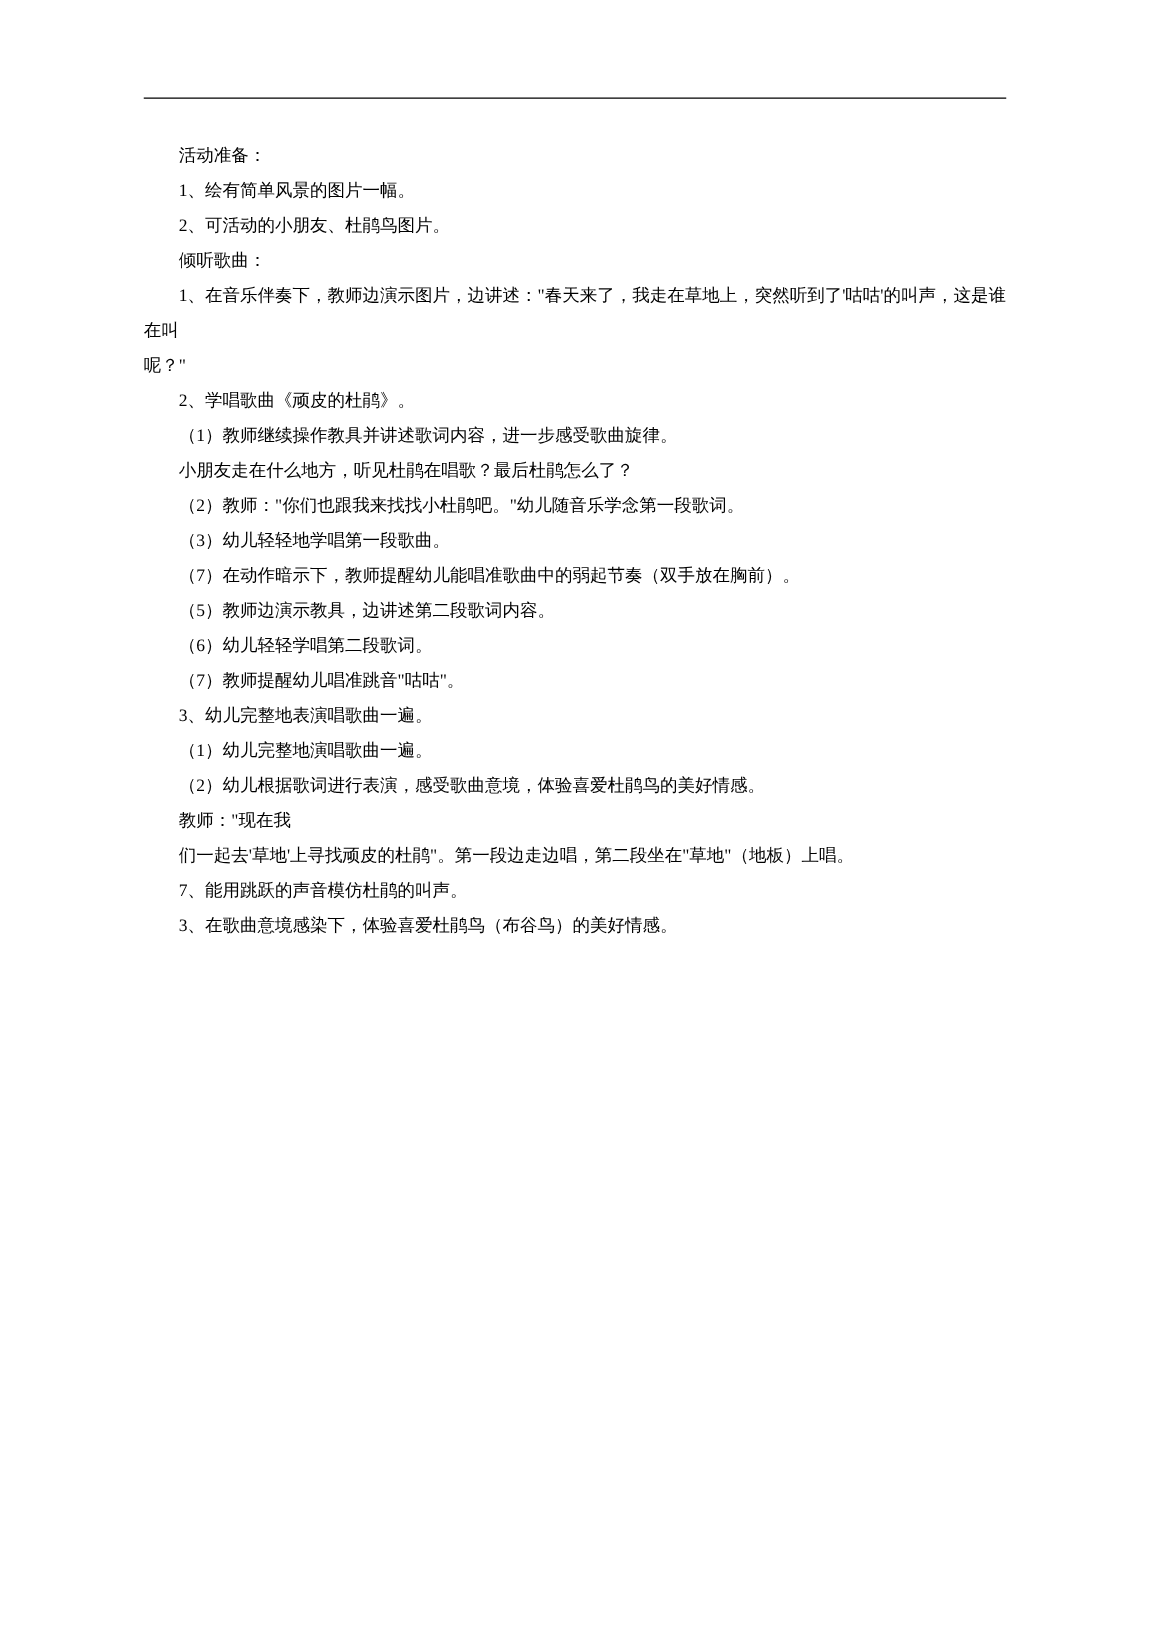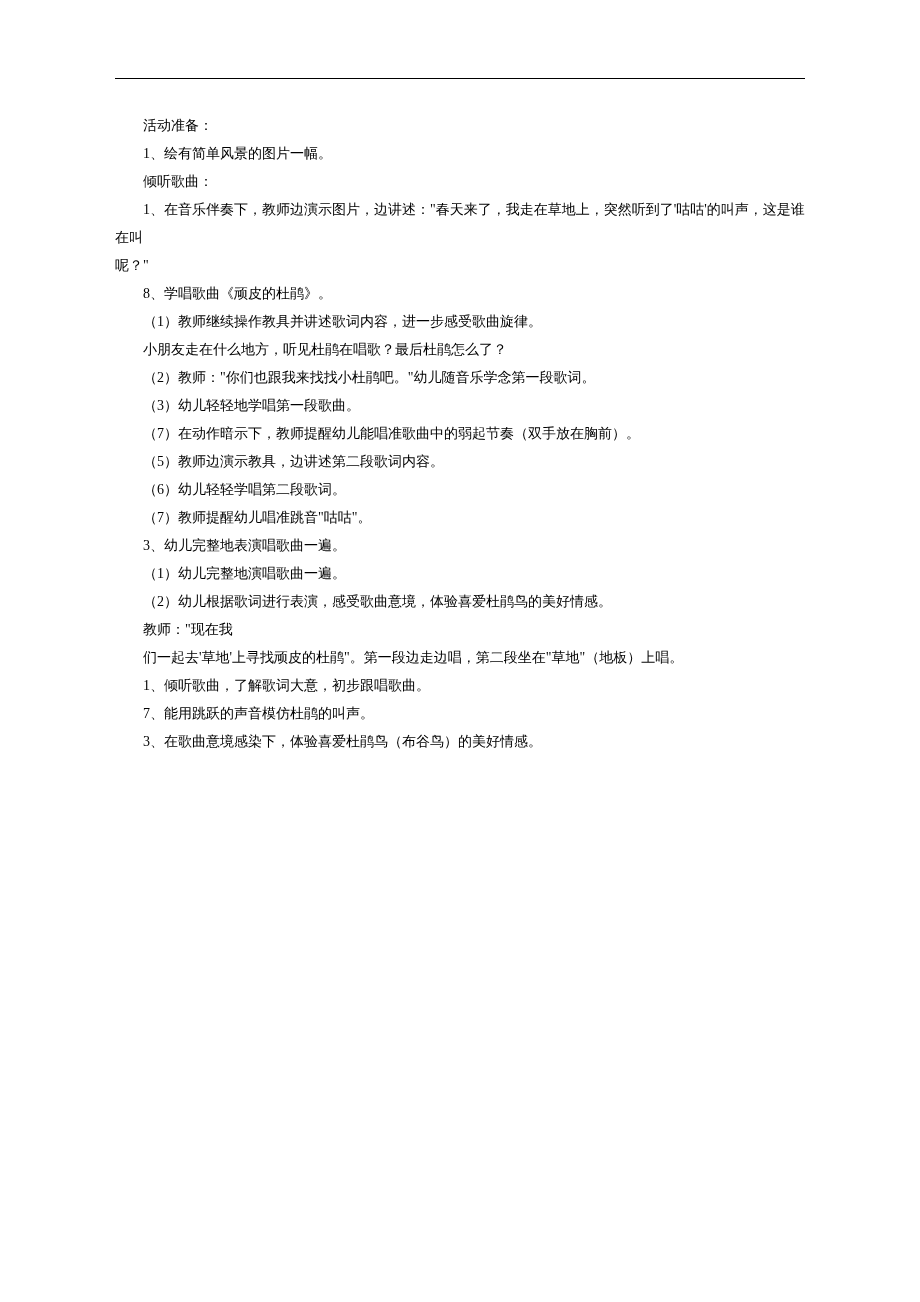--- a/index.html
+++ b/index.html
@@ -39,33 +39,33 @@
     }
   </style>
 </head>
 <body>
 
 <div class="divider"></div>
 
 <div class="content">
   <p class="line">活动准备：</p>
   <p class="line">1、绘有简单风景的图片一幅。</p>
+  <p class="line">2、可活动的小朋友、杜鹃鸟图片。</p>
   <p class="line">倾听歌曲：</p>
   <p class="line">1、在音乐伴奏下，教师边演示图片，边讲述："春天来了，我走在草地上，突然听到了'咕咕'的叫声，这是谁在叫</p>
   <p class="line no-indent">呢？"</p>
-  <p class="line">8、学唱歌曲《顽皮的杜鹃》。</p>
+  <p class="line">2、学唱歌曲《顽皮的杜鹃》。</p>
   <p class="line">（1）教师继续操作教具并讲述歌词内容，进一步感受歌曲旋律。</p>
   <p class="line">小朋友走在什么地方，听见杜鹃在唱歌？最后杜鹃怎么了？</p>
   <p class="line">（2）教师："你们也跟我来找找小杜鹃吧。"幼儿随音乐学念第一段歌词。</p>
   <p class="line">（3）幼儿轻轻地学唱第一段歌曲。</p>
   <p class="line">（7）在动作暗示下，教师提醒幼儿能唱准歌曲中的弱起节奏（双手放在胸前）。</p>
   <p class="line">（5）教师边演示教具，边讲述第二段歌词内容。</p>
   <p class="line">（6）幼儿轻轻学唱第二段歌词。</p>
   <p class="line">（7）教师提醒幼儿唱准跳音"咕咕"。</p>
   <p class="line">3、幼儿完整地表演唱歌曲一遍。</p>
   <p class="line">（1）幼儿完整地演唱歌曲一遍。</p>
   <p class="line">（2）幼儿根据歌词进行表演，感受歌曲意境，体验喜爱杜鹃鸟的美好情感。</p>
   <p class="line">教师："现在我</p>
   <p class="line">们一起去'草地'上寻找顽皮的杜鹃"。第一段边走边唱，第二段坐在"草地"（地板）上唱。</p>
-  <p class="line">1、倾听歌曲，了解歌词大意，初步跟唱歌曲。</p>
   <p class="line">7、能用跳跃的声音模仿杜鹃的叫声。</p>
   <p class="line">3、在歌曲意境感染下，体验喜爱杜鹃鸟（布谷鸟）的美好情感。</p>
 </div>
 
 </body></html>

